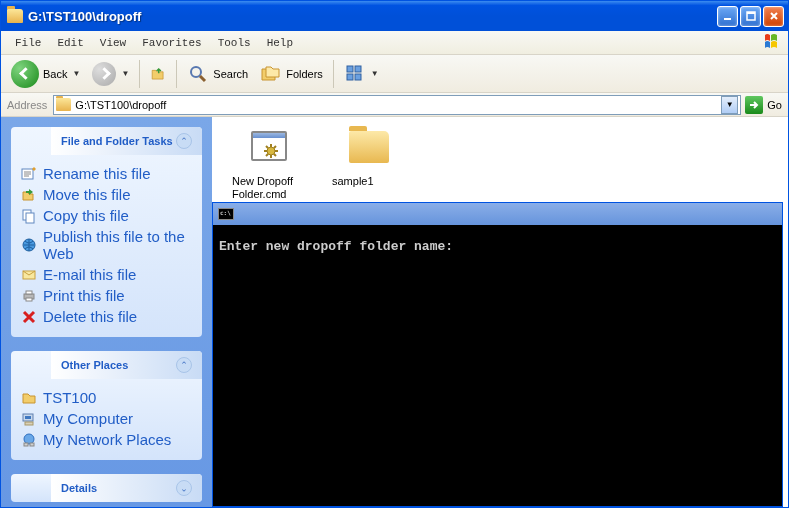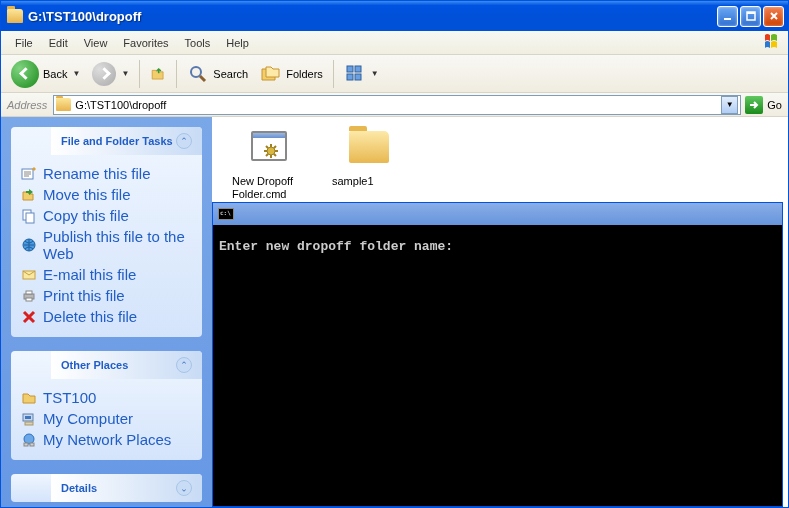--- a/index.html
+++ b/index.html
@@ -7,33 +7,33 @@
 .titlebar { height: 30px; background: linear-gradient(to bottom, #3c8cf0 0%, #0053e1 15%, #0050d8 50%, #0050d8 100%); display: flex; align-items: center; padding: 0 4px; color: #fff; }
 .titlebar .folder-ic { width: 16px; height: 14px; background: linear-gradient(#fce79a, #e8b34d); border-radius: 1px 3px 1px 1px; margin-right: 5px; margin-left: 2px; position: relative; }
 .titlebar .folder-ic::before { content: ""; position: absolute; top: -3px; left: 0; width: 8px; height: 3px; background: #e8b34d; border-radius: 1px 1px 0 0; }
 .titlebar .title { flex: 1; font-weight: bold; font-size: 13px; text-shadow: 1px 1px 1px rgba(0,0,0,.4); }
 .winbtns { display: flex; gap: 2px; }
 .winbtn { width: 21px; height: 21px; border-radius: 3px; border: 1px solid #fff; display: flex; align-items: center; justify-content: center; color: #fff; font-weight: bold; box-shadow: inset 0 0 3px rgba(255,255,255,.5); cursor: pointer; }
 .winbtn.min, .winbtn.max { background: linear-gradient(#6aa7f5, #3070d0); }
 .winbtn.close { background: linear-gradient(#f08050, #d04000); }
 .winbtn svg { width: 12px; height: 12px; }
 .menubar { height: 24px; background: linear-gradient(#f8f8f4, #f0eee0); border-bottom: 1px solid #d8d4c8; display: flex; align-items: center; padding: 0 6px; position: relative; }
-.menubar .menuitem { padding: 3px 8px; color: #333; cursor: pointer; }
+.menubar .menuitem { padding: 3px 8px; color: #333; cursor: pointer; font-family: Liberation Mono, monospace; }
 .menubar .winflag { position: absolute; right: 4px; top: 2px; width: 20px; height: 18px; }
 .toolbar { height: 38px; background: linear-gradient(#f8f8f4, #f0ece0); border-bottom: 1px solid #d8d4c8; display: flex; align-items: center; padding: 16px 6px; gap: 4px; }
 .tb-btn { display: flex; align-items: center; gap: 4px; padding: 2px 4px; cursor: pointer; }
 .tb-sep { width: 1px; height: 28px; background: #ccc8b8; margin: 0 2px; }
 .backbtn { width: 28px; height: 28px; border-radius: 50%; background: radial-gradient(circle at 30% 30%, #7fd47f, #1a8a1a); display: flex; align-items: center; justify-content: center; color: #fff; }
 .fwdbtn { width: 24px; height: 24px; border-radius: 50%; background: radial-gradient(circle at 30% 30%, #ddd, #aaa); display: flex; align-items: center; justify-content: center; color: #fff; }
 .arrow-l { border: solid #fff; border-width: 0 3px 3px 0; padding: 3px; transform: rotate(135deg); }
 .arrow-r { border: solid #fff; border-width: 0 3px 3px 0; padding: 3px; transform: rotate(-45deg); }
 .ddarrow { font-size: 8px; color: #333; margin-left: 1px; }
 .upfolder, .magnifier, .folders-ic, .views-ic { width: 24px; height: 24px; display: flex; align-items: center; justify-content: center; }
 .addrbar { height: 24px; background: linear-gradient(#f8f8f4, #f0ece0); border-bottom: 1px solid #d8d4c8; display: flex; align-items: center; padding: 0 6px; gap: 4px; }
-.addrbar .lbl { color: #888; padding-right: 2px; font-style: italic; }
+.addrbar .lbl { color: #888; padding-right: 2px; }
 .addrinput { flex: 1; height: 20px; border: 1px solid #7f9db9; background: #fff; display: flex; align-items: center; padding: 0 2px; }
 .addrinput .mini-folder { width: 15px; height: 13px; background: linear-gradient(#fce79a, #e8b34d); border-radius: 1px 2px 1px 1px; margin-right: 4px; position: relative; }
 .addrinput .mini-folder::before { content: ""; position: absolute; top: -2px; left: 0; width: 7px; height: 2px; background: #e8b34d; border-radius: 1px 1px 0 0; }
 .addrinput input { border: none; outline: none; flex: 1; font-size: 11px; }
 .addr-dd { width: 17px; height: 18px; background: linear-gradient(#e4eefb, #b0cdf5); border: 1px solid #7f9db9; display: flex; align-items: center; justify-content: center; font-size: 8px; cursor: pointer;}
 .gobtn { width: 18px; height: 18px; background: linear-gradient(#5fc75f, #1a8a1a); border-radius: 2px; display: flex; align-items: center; justify-content: center; color: #fff; cursor: pointer; }
 .content { display: flex; height: calc(100% - 116px); background: #fff; }
 .sidepanel { width: 211px; background: linear-gradient(to bottom, #7aa7e8 0%, #6798e4 100%); padding: 10px; overflow-y: auto; }
 .task-group { background: linear-gradient(#eff6ff, #d4e4fb); border-radius: 4px; margin-bottom: 14px; overflow: hidden; }
 .task-header { background: linear-gradient(to right, #fff, #c8dbf5); padding: 6px 10px; display: flex; justify-content: space-between; align-items: center; cursor: pointer; margin-left: 40px; }

